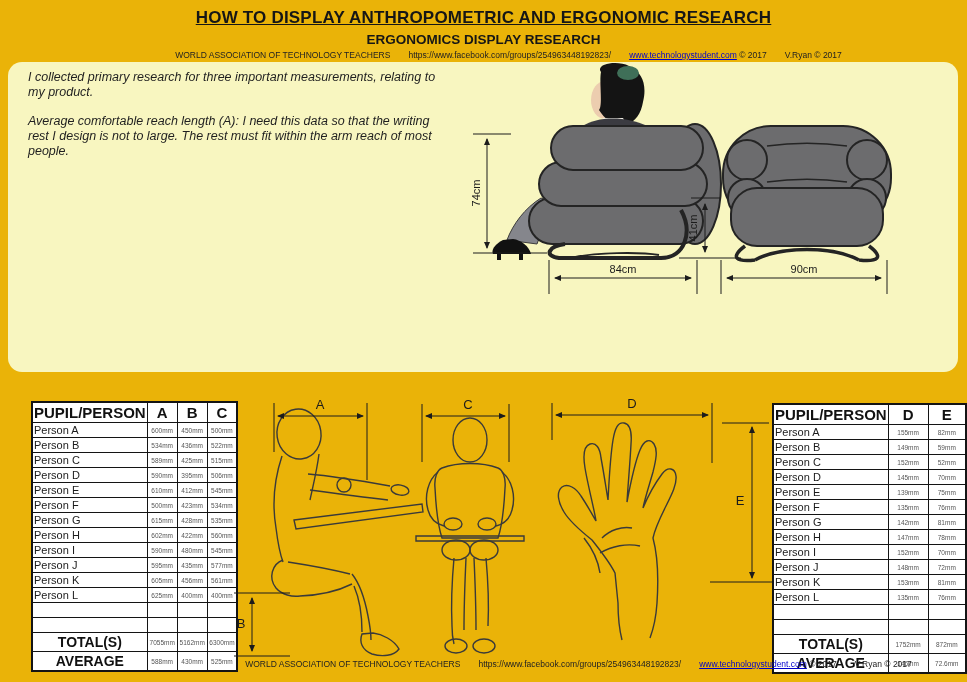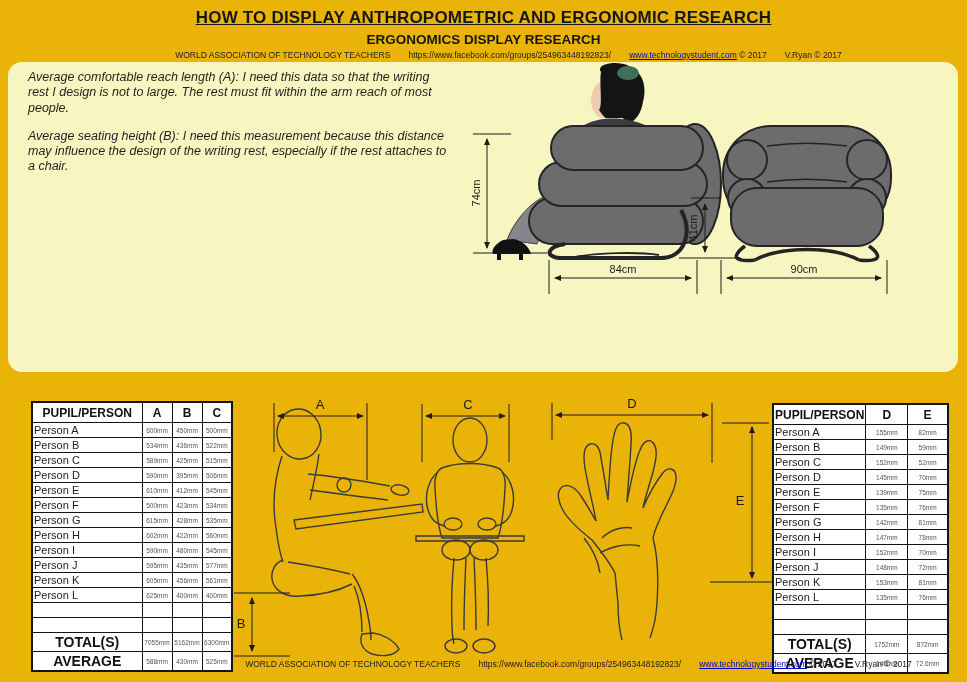--- a/index.html
+++ b/index.html
@@ -12,21 +12,21 @@
   .upper-panel{position:absolute;left:8px;top:62px;width:950px;height:310px;background:#f8f6c0;border-radius:14px;}
   .intro{position:absolute;left:20px;top:8px;width:420px;font-style:italic;font-size:12.5px;line-height:1.22;color:#1f1f1f;}
   .intro p{margin:0 0 13px 0;}
   .chair-caption{position:absolute;left:412px;top:238px;width:540px;font-style:italic;font-size:12.5px;line-height:1.25;color:#1f1f1f;margin:0;}
   .chair-svg{position:absolute;left:437px;top:0px;}
   .figures-svg{position:absolute;left:232px;top:388px;}
   .data-table{position:absolute;border-collapse:collapse;background:#ffffff;border:2px solid #141414;table-layout:fixed;}
   .data-table.left{left:31px;top:401px;}
   .data-table.right{left:772px;top:403px;}
   .data-table th,.data-table td{border:1px solid #141414;overflow:hidden;white-space:nowrap;}
-  .data-table th{font-size:12px;font-weight:bold;height:17px;text-align:center;color:#111;}
+  .data-table th{font-size:15px;font-weight:bold;height:17px;text-align:center;color:#111;}
   .data-table tr{height:15px;}
   .name-cell{font-size:11px;text-align:left;color:#1b1b1b;}
   .val-cell{font-size:6.5px;color:#555;text-align:center;padding:0 1px;}
   .bold-cell{font-size:14px;font-weight:bold;text-align:center;color:#111;}
   .footer{position:absolute;left:190px;right:0;top:659px;display:flex;justify-content:center;gap:18px;font-size:8.5px;color:#222;white-space:nowrap;}
   svg text{font-family:"Liberation Sans",sans-serif;}
 </style>
 </head>
 <body>
 
@@ -41,22 +41,22 @@
       <span>
         <a class="link">www.technologystudent.com</a>
         <span>© 2017</span>
       </span>
       <span>V.Ryan © 2017</span>
     </div>
   </div>
 
   <div class="upper-panel">
     <div class="intro">
+      <p>I collected primary research for three important measurements, relating to my product.</p>
       <p>Average comfortable reach length (A): I need this data so that the writing rest I design is not to large. The rest must fit within the arm reach of most people.</p>
-      <p>Average seating height (B): I need this measurement because this distance may influence the design of the writing rest, especially if the rest attaches to a chair.</p>
     </div>
 
     <svg class="chair-svg" width="515" height="240" viewBox="0 0 515 240">
       <defs>
         <marker id="ah-s" markerWidth="8" markerHeight="8" refX="1" refY="3" orient="auto">
             <path d="M7,0 L0,3 L7,6 Z" fill="#1c1c1c"></path>
           </marker>
         <marker id="ah-e" markerWidth="8" markerHeight="8" refX="6" refY="3" orient="auto">
             <path d="M0,0 L7,3 L0,6 Z" fill="#1c1c1c"></path>
           </marker>

